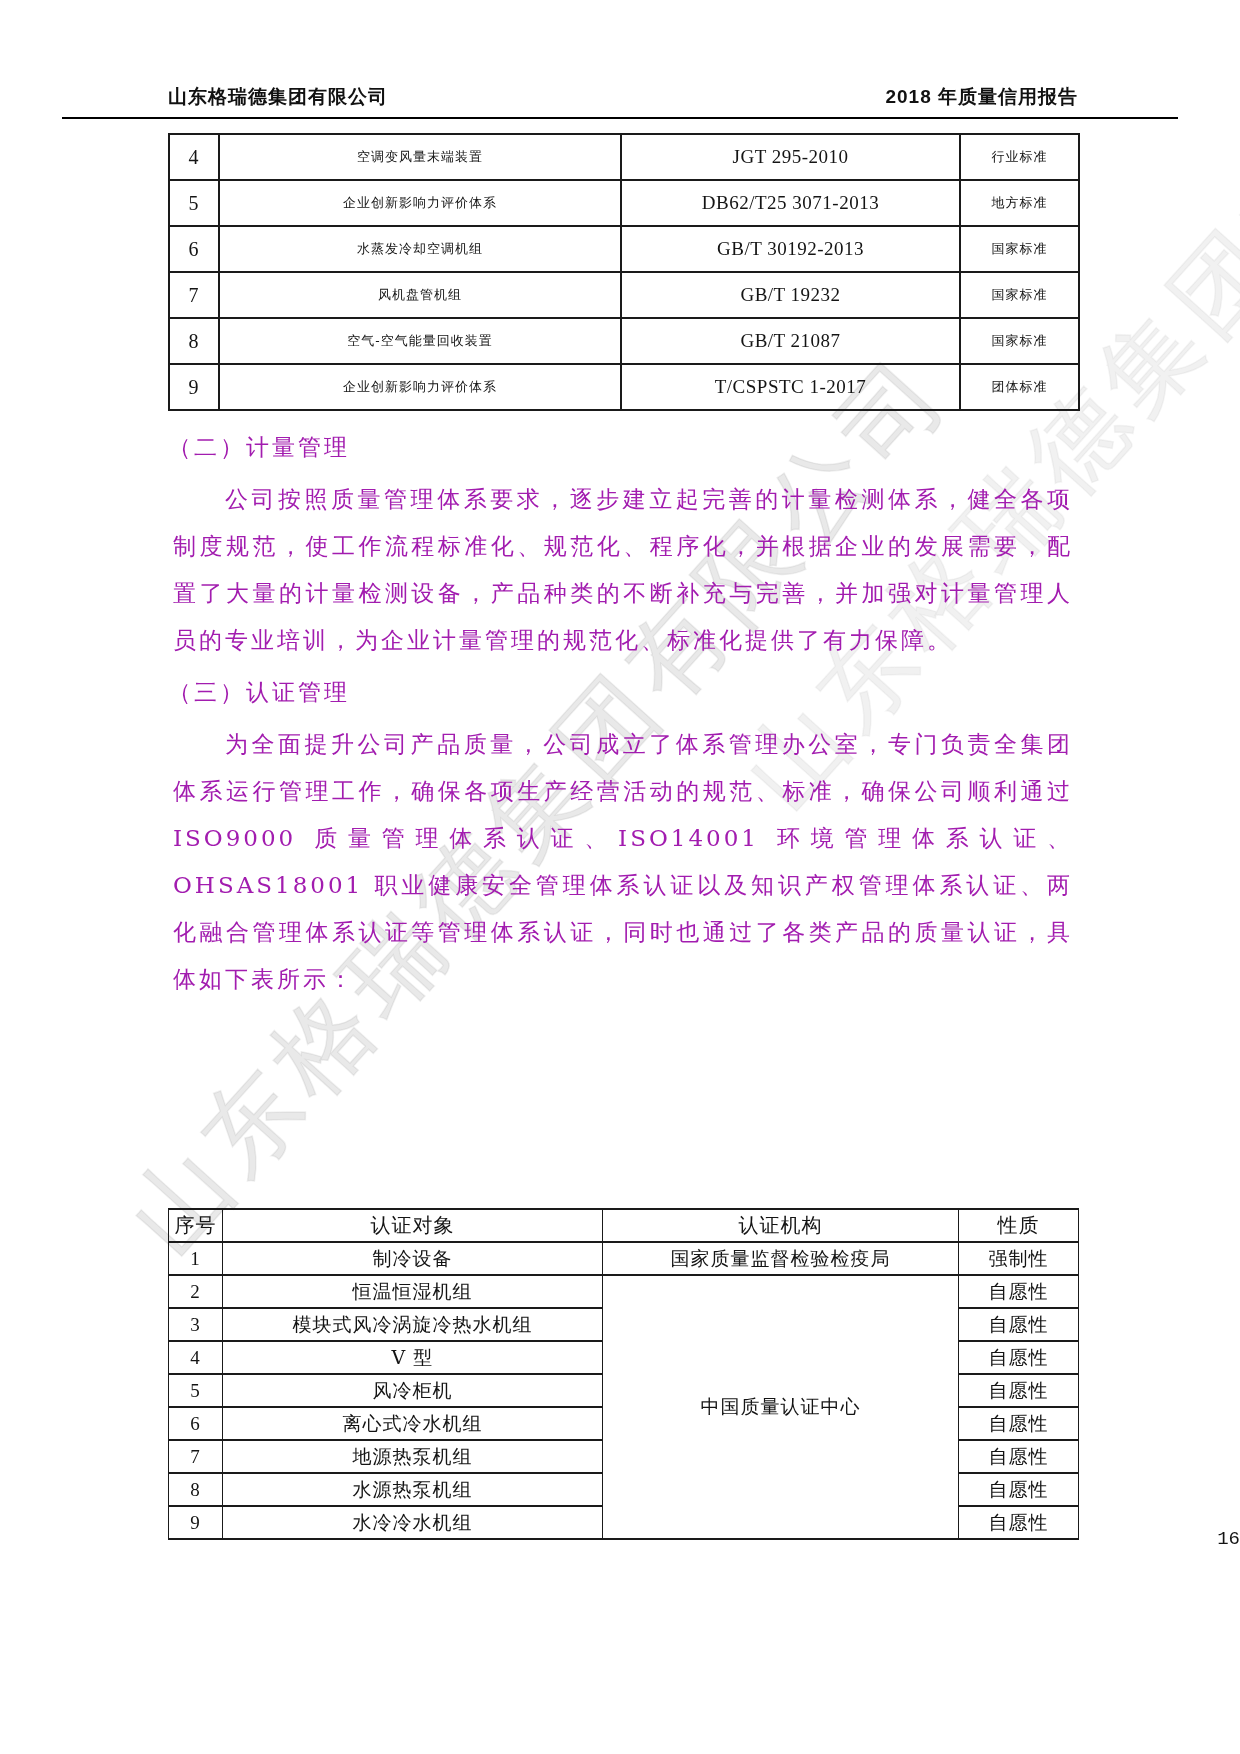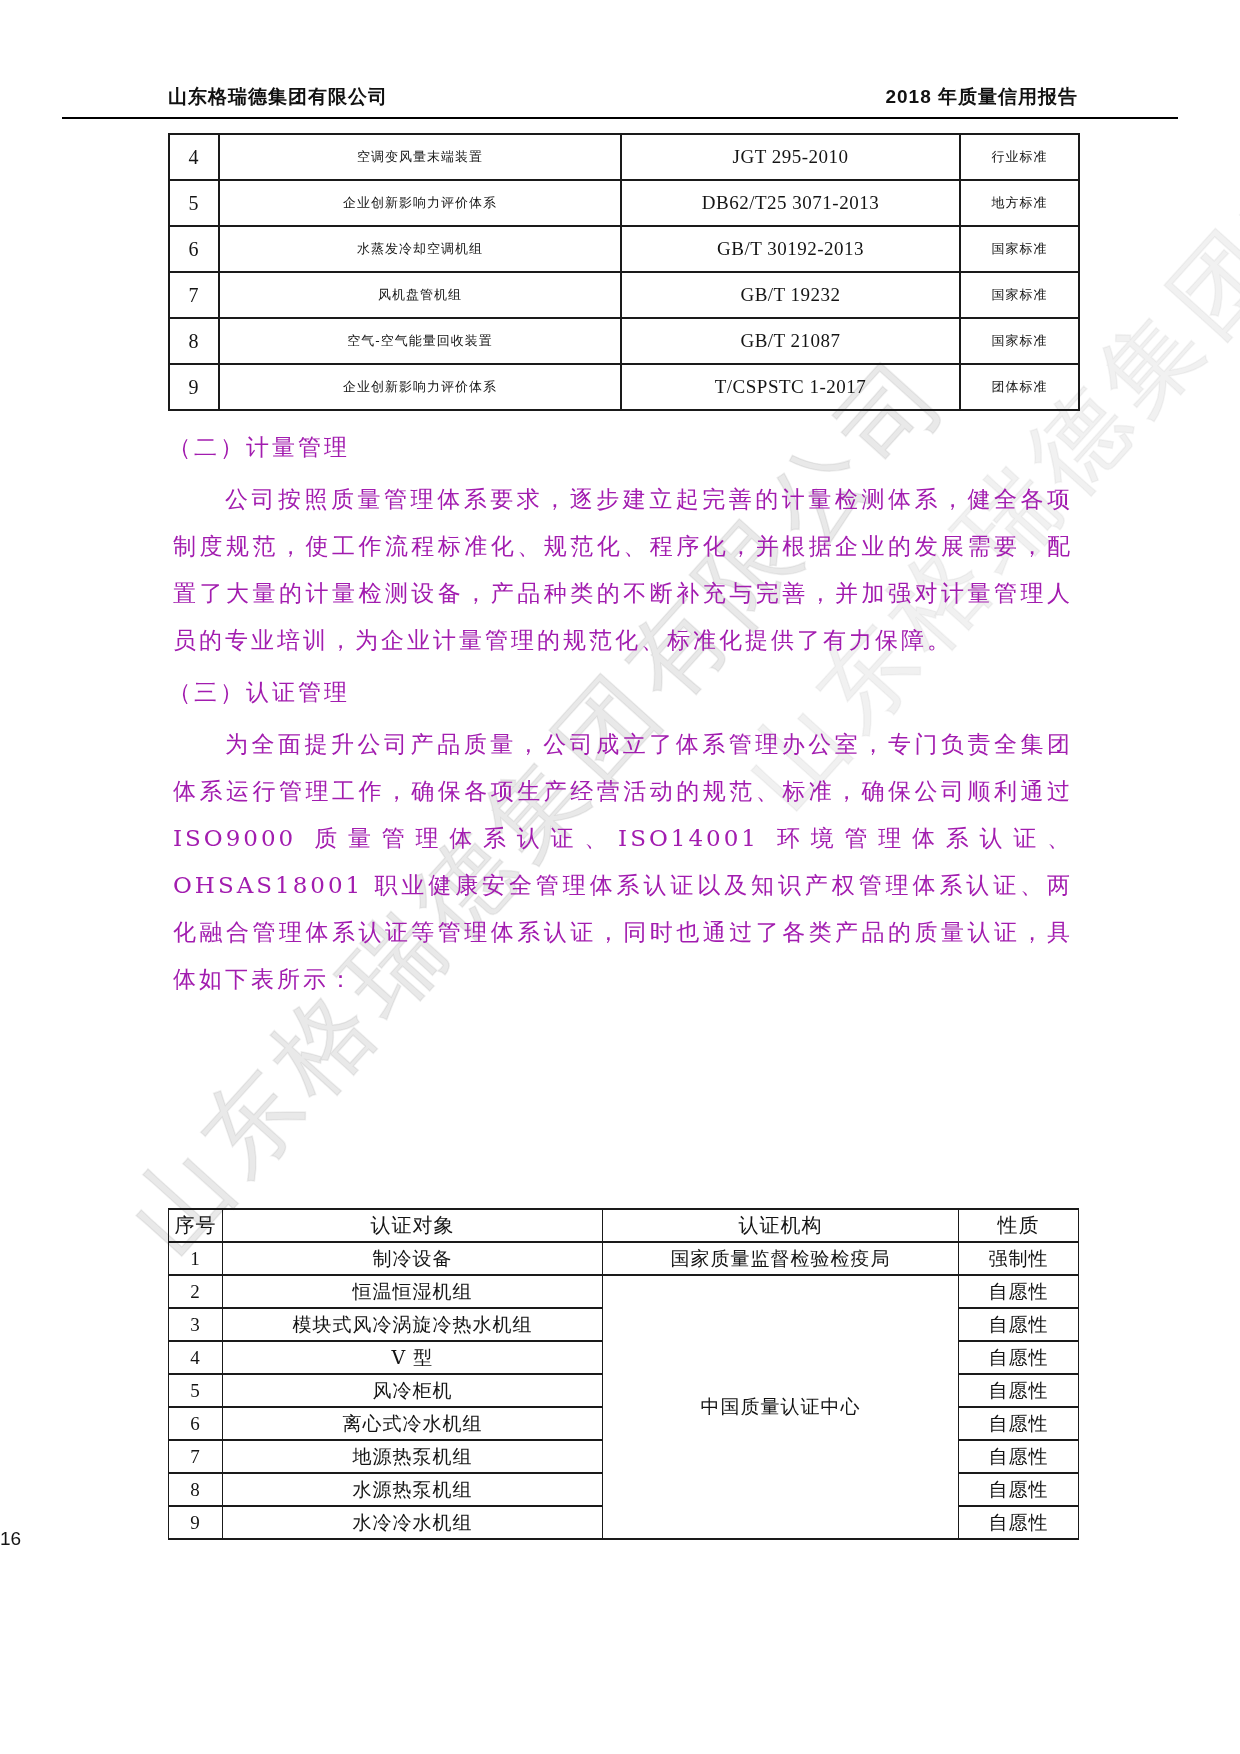--- a/index.html
+++ b/index.html
@@ -44,21 +44,21 @@
   .flow {
     position:absolute; left:168px; top:424px; width:910px; z-index:1;
     font-size:23px; line-height:47px; letter-spacing:3px;
     text-align:justify; color:#a21caf;
   }
   .sec-title { margin:0; }
   .para { margin:5px; text-indent:52px; }
   
   .page-number {
     position:absolute; left:0; width:100%; top:1528px; z-index:1;
-    text-align:left; font-family:Liberation Sans, sans-serif; font-size:19px;
+    text-align:right; font-family:Liberation Mono, monospace; font-size:19px;
   }
 </style>
 </head>
 <body>
 
 <div class="page">
 
   <div class="watermark wm-main">山东格瑞德集团有限公司</div>
   <div class="watermark wm-second">山东格瑞德集团有限公司</div>
 

